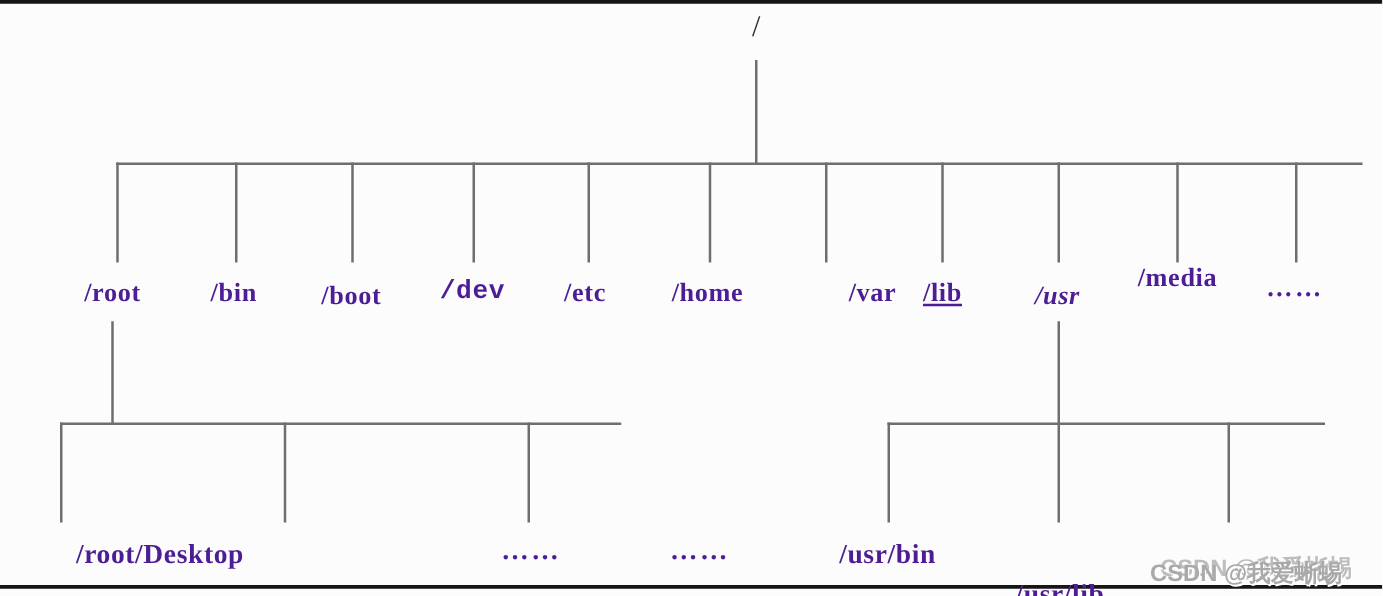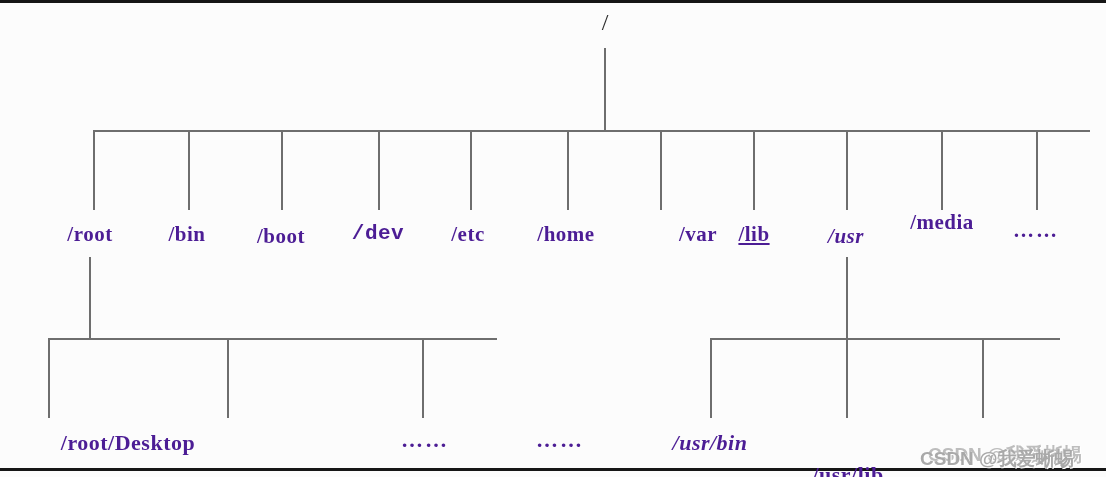--- a/index.html
+++ b/index.html
@@ -117,19 +117,19 @@
   <div class="node-label lvl2 ellipsis" style="left:425px; top:428px;">……</div>
 
   <div class="node-label lvl2 ellipsis" style="left:560px; top:428px;">……</div>
 
   <div class="vline" style="left:846px; top:257px; height:82px;"></div>
   <div class="hline" style="left:710px; top:338px; width:350px;"></div>
   <div class="vline" style="left:710px; top:338px; height:80px;"></div>
   <div class="vline" style="left:846px; top:338px; height:80px;"></div>
   <div class="vline" style="left:982px; top:338px; height:80px;"></div>
 
-  <div class="node-label lvl2" style="left:710px; top:431px;font-style:italic;">/usr/bin</div>
+  <div class="node-label lvl2" style="left:710px; top:431px;">/usr/bin</div>
   <div class="node-label lvl2" style="left:848px; top:431px;margin-top:32px;">/usr/lib</div>
 
   <div class="wm-layer ghost" style="left:928px; top:442px;">CSDN @我爱蜥蜴</div>
   <div class="wm-layer" style="left:920px; top:446px;">CSDN @我爱蜥蜴</div>
 
 </div>
 
 </body></html>

